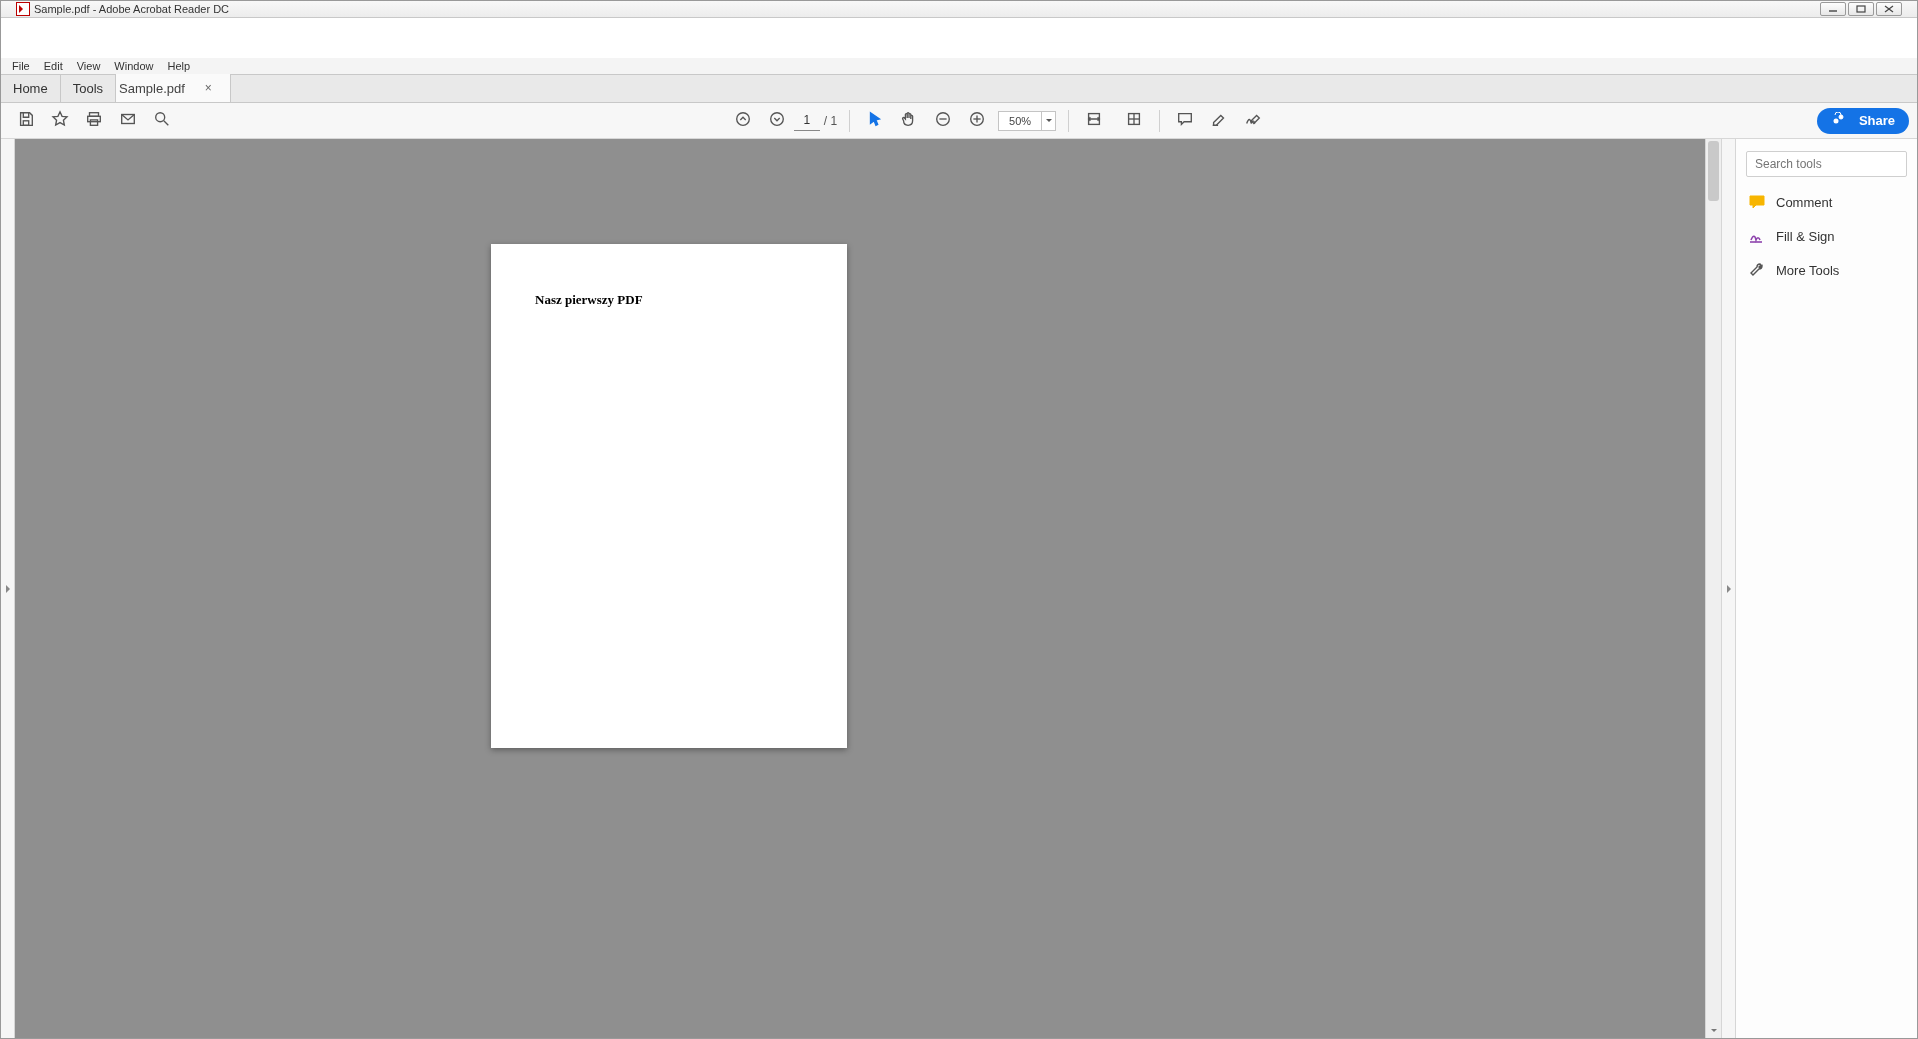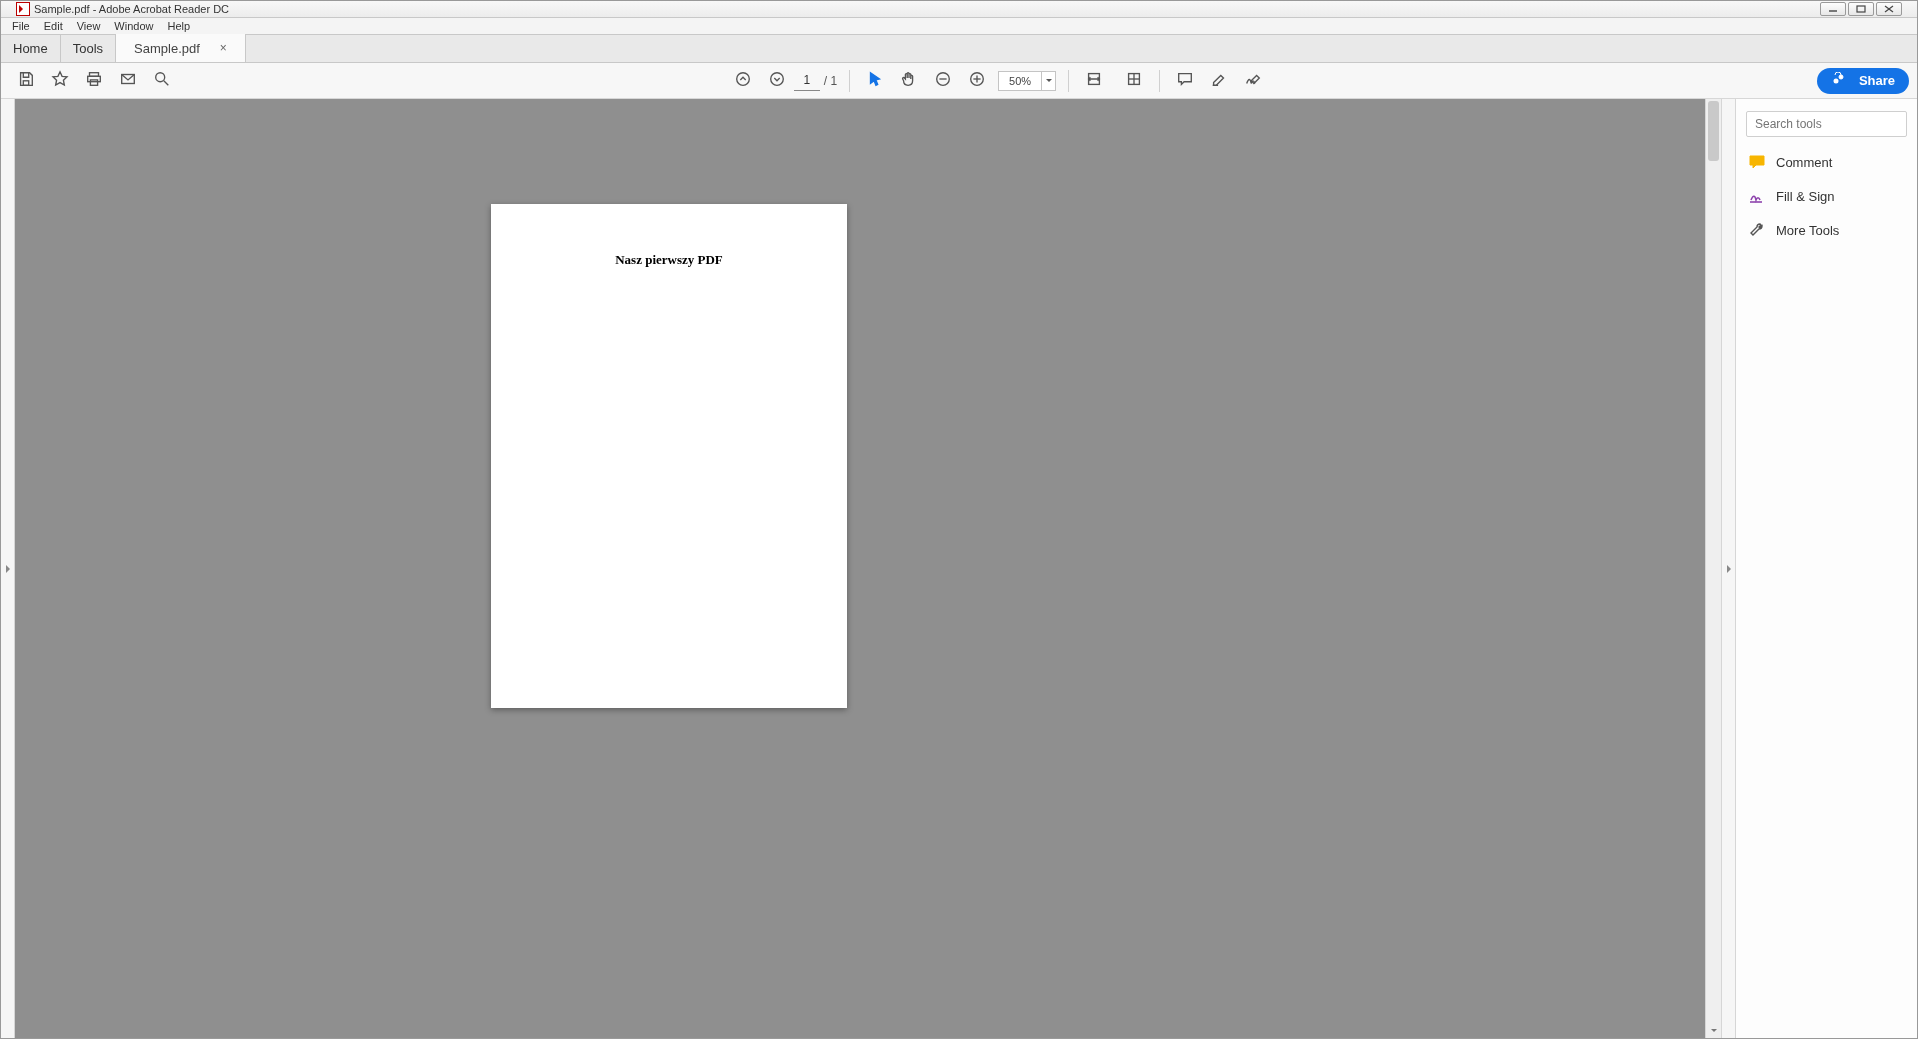--- a/index.html
+++ b/index.html
@@ -8,27 +8,27 @@
 
 
 .titlebar { height: 17px; background: linear-gradient(#f8f8f8,#ececec); display: flex; align-items: center; padding: 0 15px; border-bottom: 1px solid #c8c8c8; font-size: 11px; color: #333; }
 .titlebar .app-icon { width: 14px; height: 14px; border: 1px solid #b00; position: relative; margin-right: 4px; background:#fff;}
 .titlebar .app-icon::before { content:""; position:absolute; left:2px; top:2px; border-left:4px solid #b00; border-top:4px solid transparent; border-bottom:4px solid transparent; }
 .titlebar .spacer { flex: 1; }
 .titlebar .win-btn { width: 26px; height: 14px; margin-left: 2px; border: 1px solid #9a9a9a; border-radius: 2px; background: linear-gradient(#fdfdfd,#e7e7e7); display:flex; align-items:center; justify-content:center; }
 .titlebar .win-btn svg { width: 10px; height: 8px; }
 
 
-.menubar { height: 17px; background: #f4f4f4; display: flex; align-items: center; padding: 0 4px; border-bottom: 1px solid #c8c8c8; font-size: 11px; color: #333; }
+.menubar { height: 17px; background: #f4f4f4; display: flex; align-items: center; padding: 0 4px; border-bottom: 1px solid #c8c8c8; font-size: 11px; color: #333; margin-top: 40px; }
 .menubar .menu-item { padding: 0 7px; cursor: default; }
 
 
 .tabstrip { height: 28px; background: #e9e9e9; display: flex; align-items: flex-end; border-bottom: 1px solid #c8c8c8; font-size: 13px; }
 .tabstrip .htab { height: 28px; padding: 0 12px; display: flex; align-items: center; border-right: 1px solid #c8c8c8; cursor: default; color:#333; }
-.tabstrip .doc-tab { height: 28px; padding: 0 14px 0 18px; display:flex; align-items:center; gap:16px; background: #fafafa; border-right: 1px solid #c8c8c8; color:#444; }
+.tabstrip .doc-tab { height: 28px; padding: 0 14px 0 3px; display:flex; align-items:center; gap:16px; background: #fafafa; border-right: 1px solid #c8c8c8; color:#444; }
 .tabstrip .doc-tab .close { font-size: 12px; color:#666; cursor:pointer; padding:0 4px;}
 
 
 .toolbar { height: 36px; background: #f7f7f7; display: flex; align-items: center; padding: 0 8px; border-bottom: 1px solid #d7d7d7; }
 .tbtn { width: 28px; height: 28px; margin: 0 3px; display:flex; align-items:center; justify-content:center; border-radius:2px; cursor:default; color:#555;}
 .tbtn svg { width:18px; height:18px; stroke:#555; fill:none; stroke-width:1.5; }
 .tsep { width:1px; height:22px; background:#d0d0d0; margin:0 8px; }
 .toolbar .tflex { flex:1; }
 .page-field { width: 26px; height: 20px; border:none; border-bottom:1px solid #888; text-align:center; font-size:12px; background:transparent; color:#333;}
 .page-total { font-size:12px; color:#555; padding:0 4px; }
@@ -43,21 +43,21 @@
 .left-rail { width:14px; background:#f6f6f6; border-right:1px solid #d6d6d6; display:flex; align-items:center; justify-content:center; }
 .left-rail svg, .mid-rail svg { width:8px; height:10px; fill:#888; }
 .mid-rail { width:14px; background:#f6f6f6; border-left:1px solid #d6d6d6; display:flex; align-items:center; justify-content:center; }
 .canvas-wrap { flex:1; background:#8f8f8f; position:relative; overflow:hidden; }
 .canvas-scroll { position:absolute; right:0; top:0; width:16px; height:100%; background:#efefef; border-left:1px solid #d6d6d6; }
 .canvas-scroll .thumb { position:absolute; left:2px; right:2px; top:2px; height:60px; background:#c9c9c9; border-radius:3px; }
 .canvas-scroll .arrow { position:absolute; left:0; right:0; height:14px; display:flex; align-items:center; justify-content:center; }
 .canvas-scroll .arrow.up { top:0; }
 .canvas-scroll .arrow.down { bottom:0; }
 .canvas-scroll .arrow svg { width:8px; height:8px; fill:#777;}
-.page { position:absolute; left:476px; top:105px; width:356px; height:504px; background:#fff; box-shadow:0 2px 6px rgba(0,0,0,.35);text-align:center; }
+.page { position:absolute; left:476px; top:105px; width:356px; height:504px; background:#fff; box-shadow:0 2px 6px rgba(0,0,0,.35); }
 .page .content { padding: 48px 44px; font-family: 'Times New Roman', serif; font-size:13px; font-weight:700; color:#000; }
 
 
 .right-panel { width:182px; background:#fdfdfd; border-left:1px solid #d6d6d6; display:flex; flex-direction:column; }
 .search-wrap { padding:12px 10px 8px; }
 .search-input { width:100%; height:26px; border:1px solid #cfcfcf; border-radius:2px; padding:0 8px; font-size:12px; color:#4c1d95; }
 .rp-item { display:flex; align-items:center; gap:10px; padding:8px 12px; font-size:13px; color:#333; cursor:default; }
 .rp-item .ico { width:18px; height:18px; display:flex; align-items:center; justify-content:center; }
 .right-panel .grow { flex:1; }
 .promo { border-top:1px solid #e3e3e3; padding:10px 8px 8px; text-align:center; }

